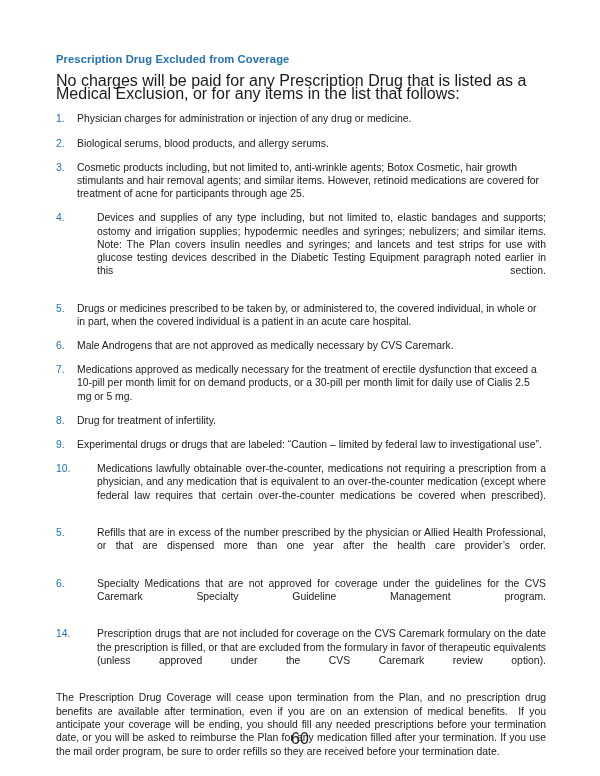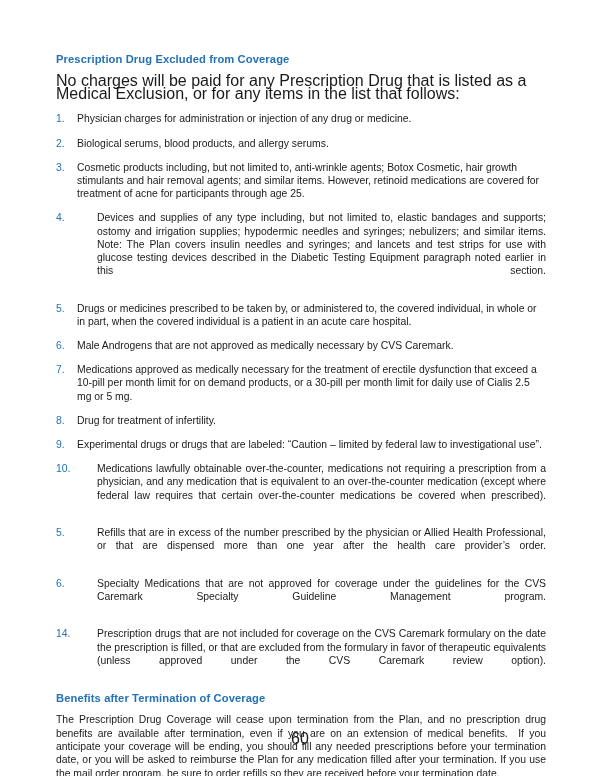--- a/index.html
+++ b/index.html
@@ -169,19 +169,18 @@
       <span class="txt">Specialty Medications that are not approved for coverage under the guidelines for the CVS Caremark Specialty Guideline Management program.</span>
     </li>
 
     <li class="just">
       <span class="num">14.</span>
       <span class="txt">Prescription drugs that are not included for coverage on the CVS Caremark formulary on the date the prescription is filled, or that are excluded from the formulary in favor of therapeutic equivalents (unless approved under the CVS Caremark review option).</span>
     </li>
 
   </ol>
 
-  <h2 class="section-heading heading-spaced">Benefits after Termination of Coverage</h2>
 
   <p class="closing-para">The Prescription Drug Coverage will cease upon termination from the Plan, and no prescription drug benefits are available after termination, even if you are on an extension of medical benefits.  If you anticipate your coverage will be ending, you should fill any needed prescriptions before your termination date, or you will be asked to reimburse the Plan for any medication filled after your termination. If you use the mail order program, be sure to order refills so they are received before your termination date.</p>
 
   <div class="page-number">60</div>
 
 </div>
 
 </body></html>

